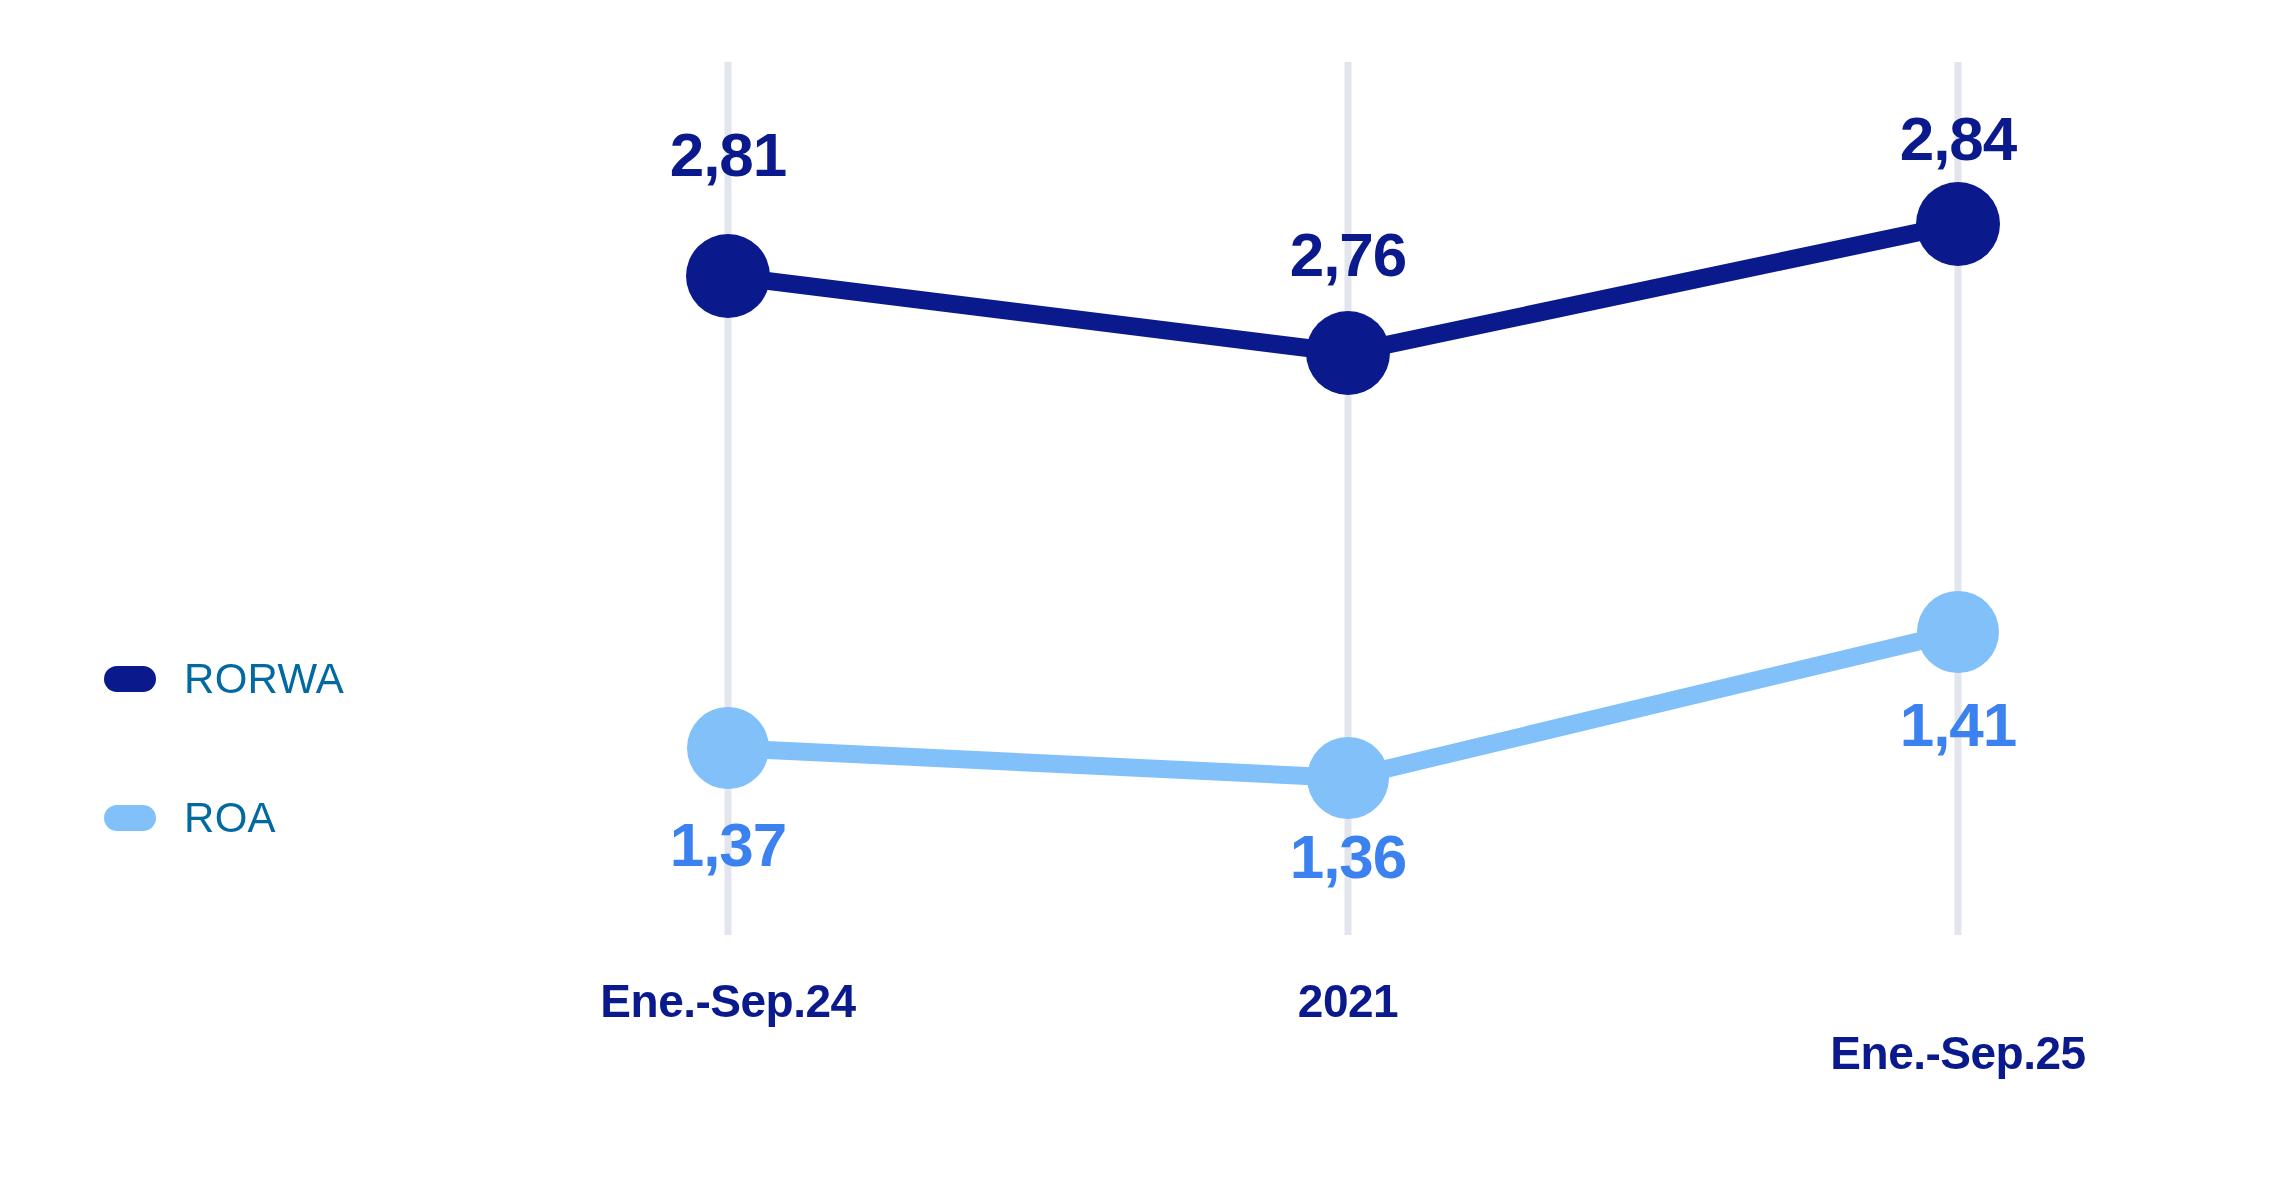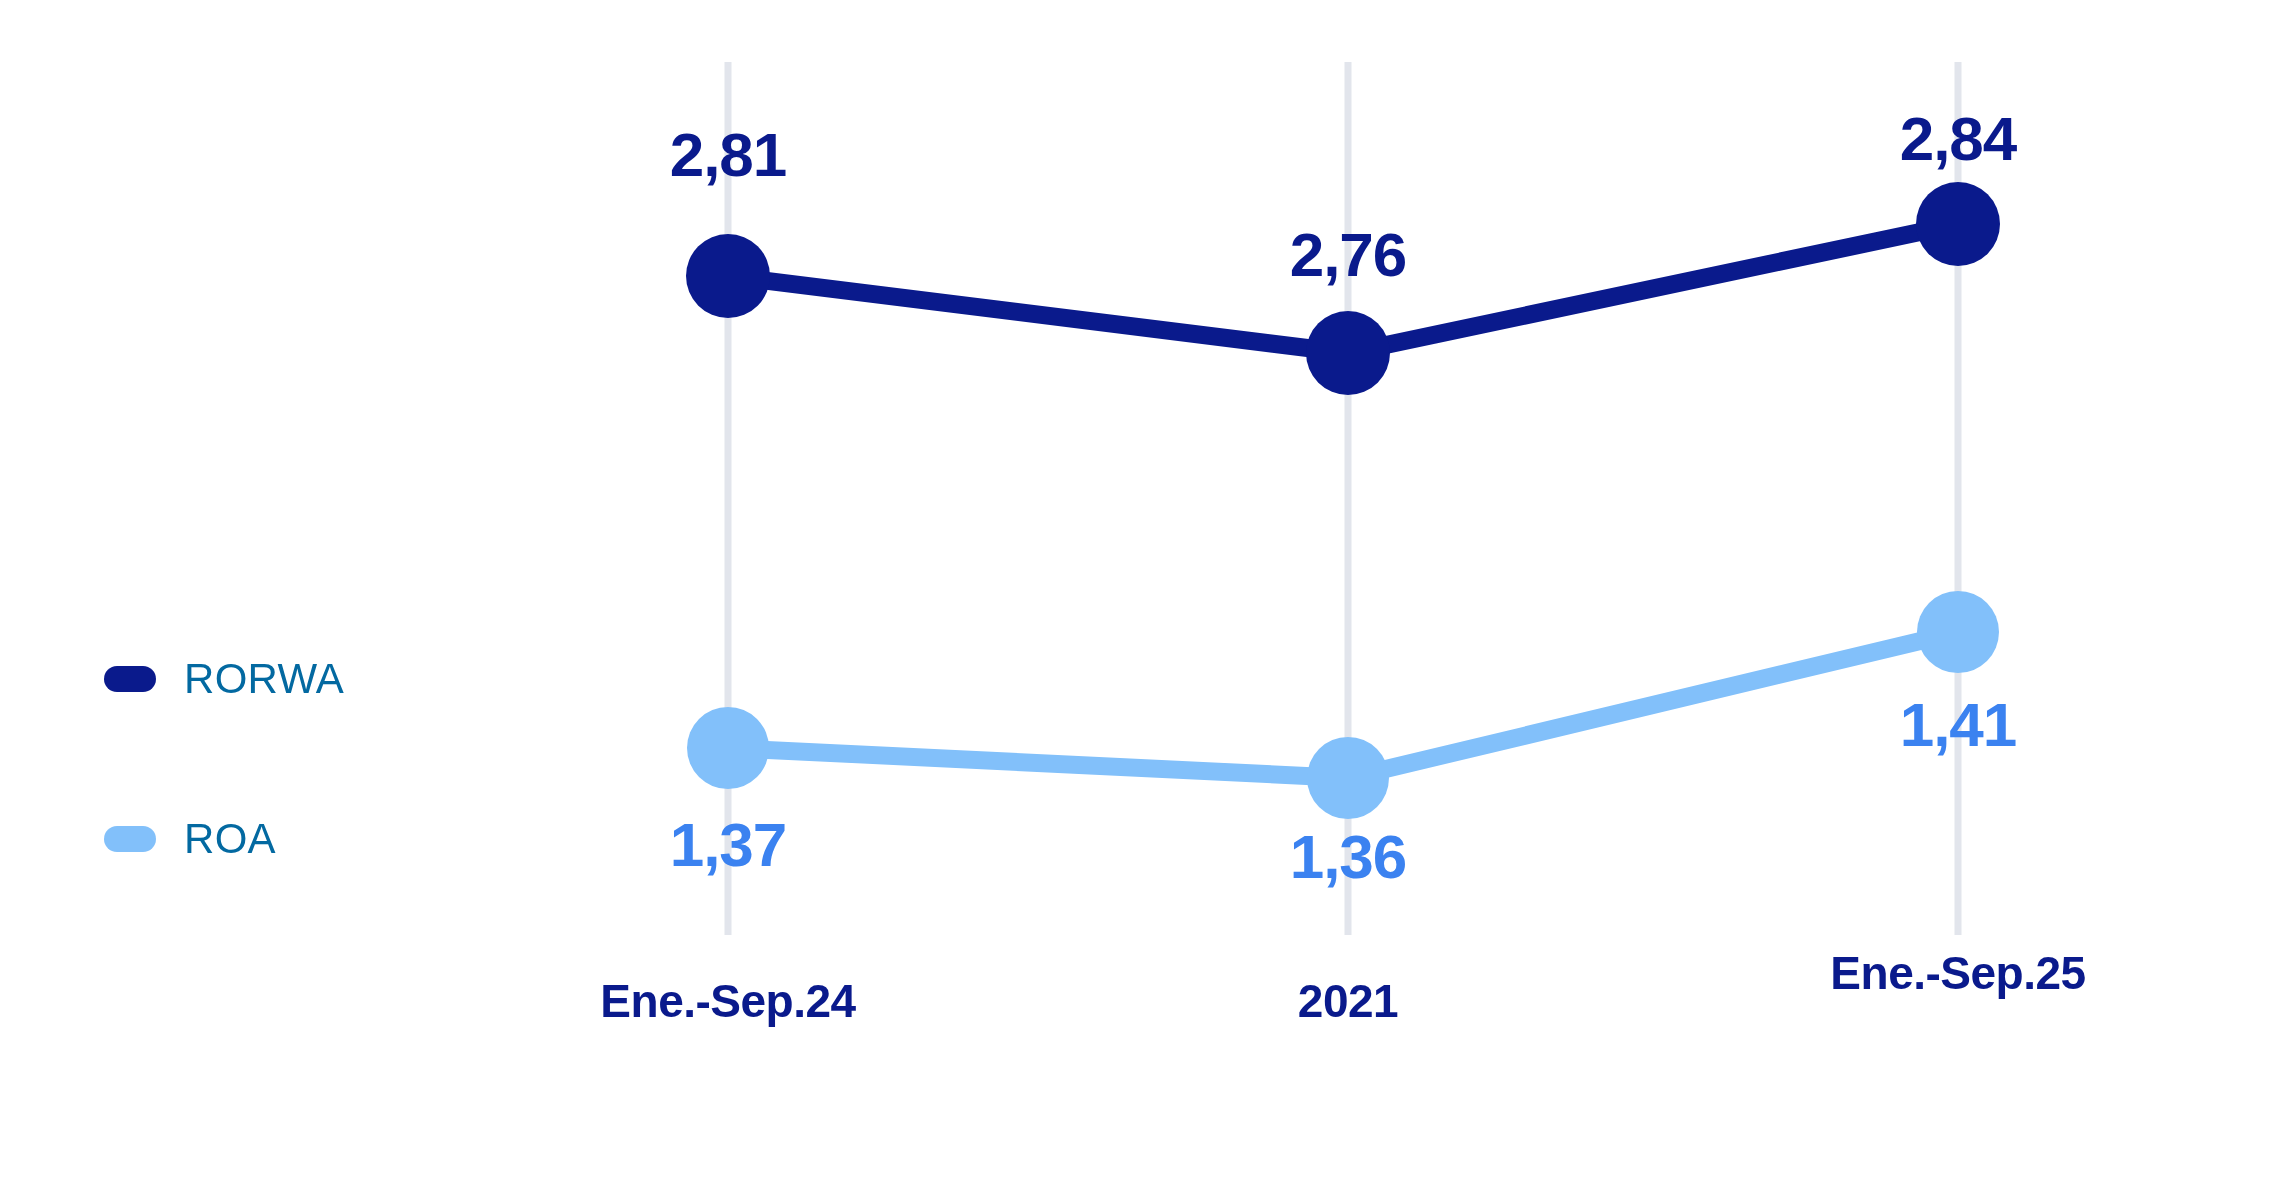--- a/index.html
+++ b/index.html
@@ -32,21 +32,21 @@
     left: 104px;
     top: 648px;
     width: 340px;
   }
   .legend-item {
     display: flex;
     align-items: center;
     height: 62px;
   }
   .legend-item + .legend-item {
-    margin-top: 98px;
+    margin-top: 77px;
   }
   .legend-swatch {
     width: 52px;
     height: 26px;
     border-radius: 13px;
     flex: 0 0 auto;
   }
   .legend-label {
     margin-left: 28px;
     font-size: 42px;
@@ -111,21 +111,21 @@
   <div class="value-label rorwa" style="left:728px; top:155px;">2,81</div>
   <div class="value-label rorwa" style="left:1348px; top:255px;">2,76</div>
   <div class="value-label rorwa" style="left:1958px; top:139px;">2,84</div>
 
   <div class="value-label roa" style="left:728px; top:845px;">1,37</div>
   <div class="value-label roa" style="left:1348px; top:857px;">1,36</div>
   <div class="value-label roa" style="left:1958px; top:725px;">1,41</div>
 
   <div class="cat-label" style="left:728px; top:978px;">Ene.-Sep.24</div>
   <div class="cat-label" style="left:1348px; top:978px;">2021</div>
-  <div class="cat-label" style="left:1958px; top:950px;">Ene.-Sep.25</div>
+  <div class="cat-label" style="left:1958px; top:1030px;">Ene.-Sep.25</div>
 
   <div class="legend">
     <div class="legend-item">
       <span class="legend-swatch" style="background:#0a1a8c;"></span>
       <span class="legend-label">RORWA</span>
     </div>
     <div class="legend-item">
       <span class="legend-swatch" style="background:#82c0fa;"></span>
       <span class="legend-label">ROA</span>
     </div>

